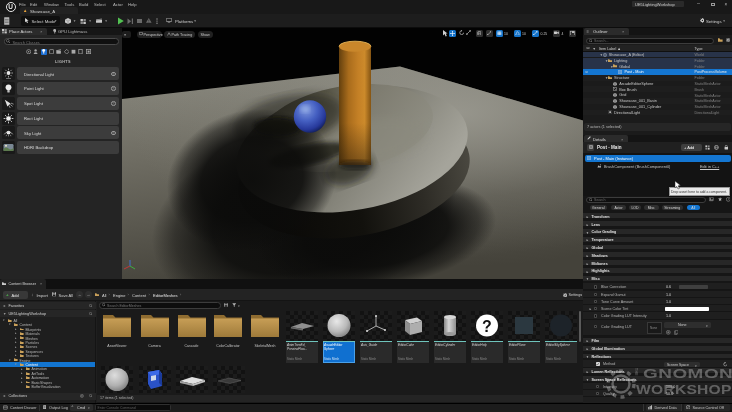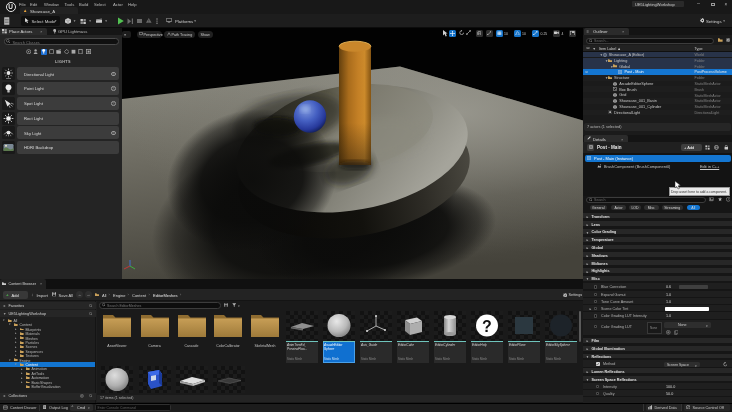--- a/index.html
+++ b/index.html
@@ -1208,12 +1208,23 @@
       <rect x="1.7" y="1" width="1" height="3.4" fill="#c9c9c9"></rect>
       <rect x="3.1" y="0.3" width="1" height="4.1" fill="#c9c9c9"></rect>
     </svg>
 <div class="tx" style="left:654.5px;top:405.6px;font-size:3.8px;color:#c5c5c5;">Derived Data</div>
 <div class="ab" style="left:681px;top:403.8px;width:0.7px;height:7px;background:#333;"></div>
 <svg class="ab" style="left:686px;top:405px;" width="4.4" height="4.4" viewBox="0 0 4.4 4.4">
       <circle cx="2.2" cy="2.2" r="1.848" fill="none" stroke="#c9c9c9" stroke-width="0.528"></circle>
       <line x1="0.8800000000000001" y1="3.5200000000000005" x2="3.5200000000000005" y2="0.8800000000000001" stroke="#c9c9c9" stroke-width="0.528"></line>
     </svg>
 <div class="tx" style="left:692.5px;top:405.6px;font-size:3.8px;color:#c5c5c5;">Source Control Off</div>
+<div class="ab" style="left:598px;top:362px;width:134px;height:40px;opacity:0.38;">
+<svg class="ab" style="left:3px;top:6px;" width="37" height="33" viewBox="0 0 37 33">
+        <g fill="none" stroke="#cfcfcf">
+          <circle cx="20" cy="16" r="8.5" stroke-width="2.4"></circle>
+          <circle cx="20" cy="16" r="13" stroke-width="3.4" stroke-dasharray="4 4.4"></circle>
+        </g>
+      </svg>
+<div class="tx" style="left:40px;top:5.5px;font-size:3.4px;color:#cfcfcf;font-weight:bold;transform:rotate(90deg);transform-origin:left top;letter-spacing:0.4px;">THE</div>
+<div class="tx" style="left:45px;top:4.5px;font-size:12px;font-weight:bold;color:#cfcfcf;letter-spacing:0.3px;transform:scaleX(1.58);transform-origin:left top;">GNOMON</div>
+<div class="tx" style="left:38px;top:20.5px;font-size:12px;font-weight:bold;color:#cfcfcf;letter-spacing:0.2px;transform:scaleX(1.3);transform-origin:left top;">WORKSHOP</div>
+</div>
 </div>
 </body></html>

